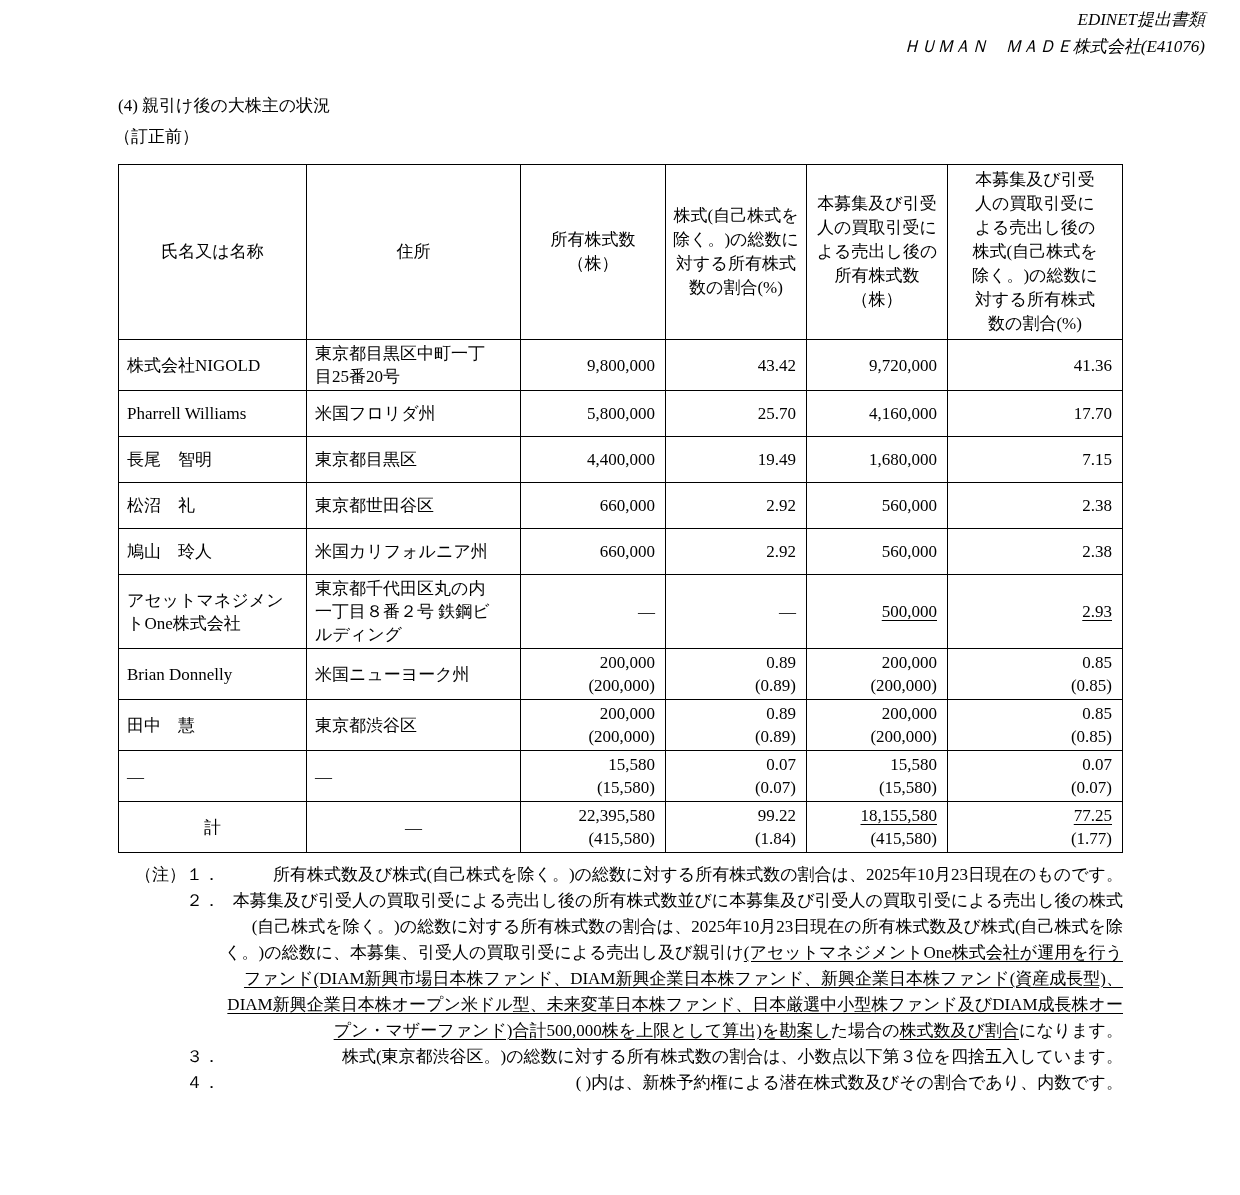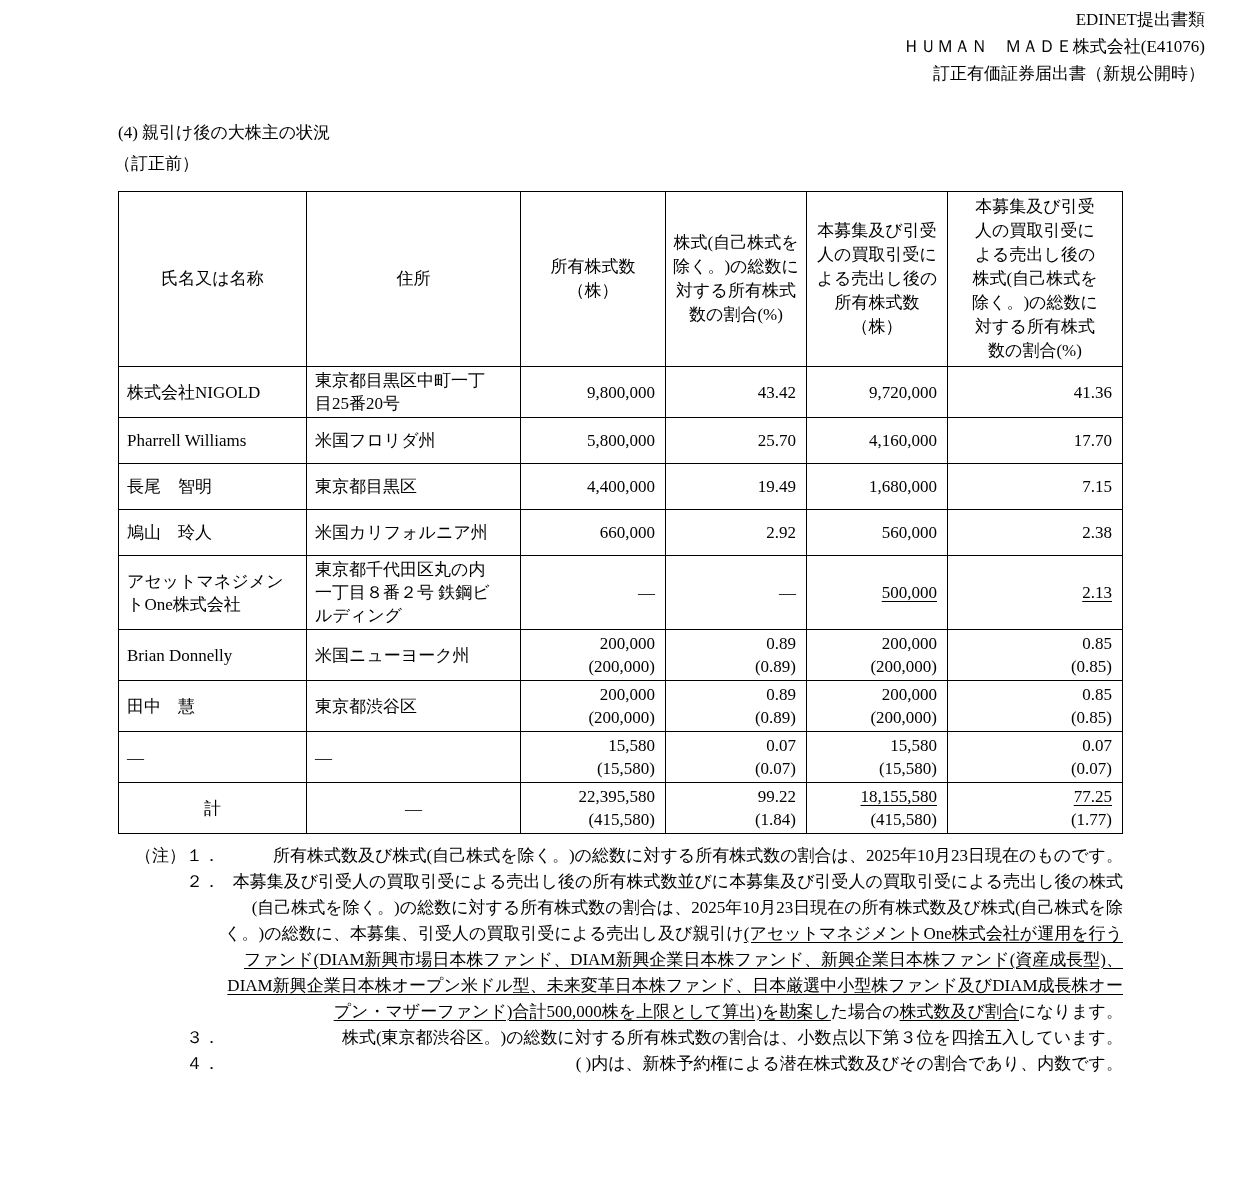--- a/index.html
+++ b/index.html
@@ -9,20 +9,21 @@
     min-height: 1195px;
     color: #000000;
     font-family: "Liberation Serif", "DejaVu Serif", serif;
     font-size: 17px;
     position: relative;
   }
   .doc-header {
     text-align: right;
     padding: 6px 35px 0 0;
     line-height: 27px;
+    font-style: italic;
   }
   .section-title {
     margin: 34px 0 0 118px;
     line-height: 24px;
   }
   .revision-label {
     margin: 7px 0 0 114px;
     line-height: 24px;
   }
   table.shareholders {
@@ -67,21 +68,20 @@
   .note { display: flex; }
   .note-num  { flex: 0 0 34px; }
   .note-body { flex: 1; text-align: right; }
 </style>
 </head>
 <body>
 
 <div class="doc-header">
   <div>EDINET提出書類</div>
   <div>ＨＵＭＡＮ　ＭＡＤＥ株式会社(E41076)</div>
-  <div>訂正有価証券届出書（新規公開時）</div>
 </div>
 
 <div class="section-title">(4) 親引け後の大株主の状況</div>
 <div class="revision-label">（訂正前）</div>
 
 <table class="shareholders">
   <colgroup>
     <col style="width:188px">
     <col style="width:214px">
     <col style="width:145px">
@@ -170,20 +170,40 @@
         </td>
         <td class="al-right">
           <div class="cell-line"><span>1,680,000</span></div>
         </td>
         <td class="al-right">
           <div class="cell-line"><span>7.15</span></div>
         </td>
       </tr>
       <tr>
         <td class="al-left">
+          <div class="cell-line"><span>松沼　礼</span></div>
+        </td>
+        <td class="al-left">
+          <div class="cell-line"><span>東京都世田谷区</span></div>
+        </td>
+        <td class="al-right">
+          <div class="cell-line"><span>660,000</span></div>
+        </td>
+        <td class="al-right">
+          <div class="cell-line"><span>2.92</span></div>
+        </td>
+        <td class="al-right">
+          <div class="cell-line"><span>560,000</span></div>
+        </td>
+        <td class="al-right">
+          <div class="cell-line"><span>2.38</span></div>
+        </td>
+      </tr>
+      <tr>
+        <td class="al-left">
           <div class="cell-line"><span>鳩山　玲人</span></div>
         </td>
         <td class="al-left">
           <div class="cell-line"><span>米国カリフォルニア州</span></div>
         </td>
         <td class="al-right">
           <div class="cell-line"><span>660,000</span></div>
         </td>
         <td class="al-right">
           <div class="cell-line"><span>2.92</span></div>
@@ -208,21 +228,21 @@
         <td class="al-right">
           <div class="cell-line"><span>―</span></div>
         </td>
         <td class="al-right">
           <div class="cell-line"><span>―</span></div>
         </td>
         <td class="al-right">
           <div class="cell-line"><span class="u">500,000</span></div>
         </td>
         <td class="al-right">
-          <div class="cell-line"><span class="u">2.13</span></div>
+          <div class="cell-line"><span class="u">2.93</span></div>
         </td>
       </tr>
       <tr>
         <td class="al-left">
           <div class="cell-line"><span>Brian Donnelly</span></div>
         </td>
         <td class="al-left">
           <div class="cell-line"><span>米国ニューヨーク州</span></div>
         </td>
         <td class="al-right">

